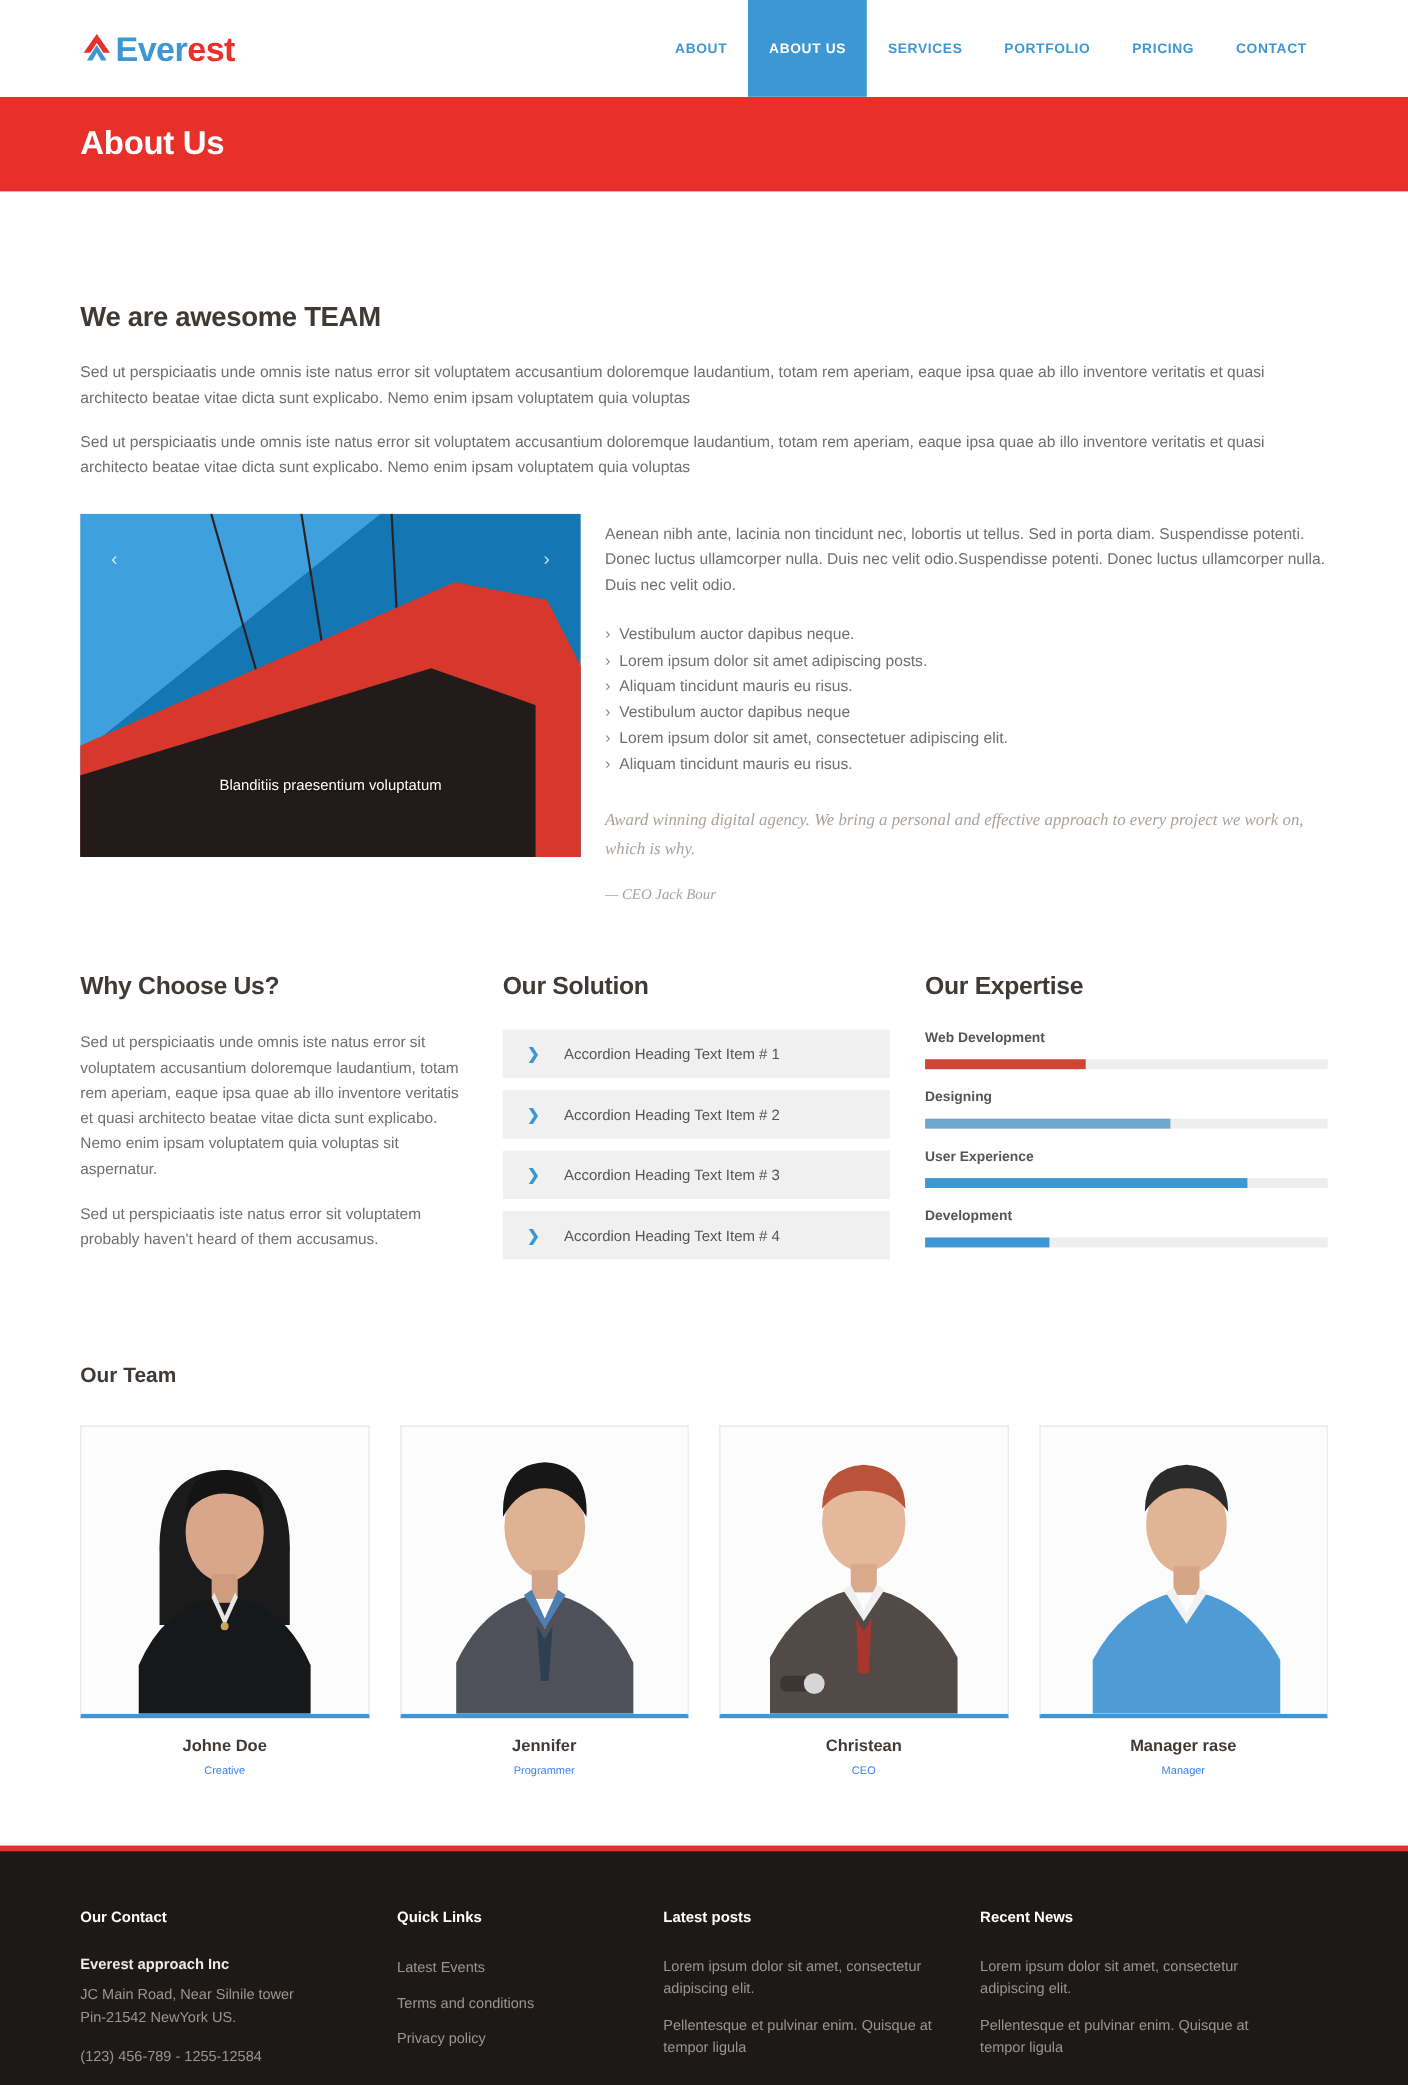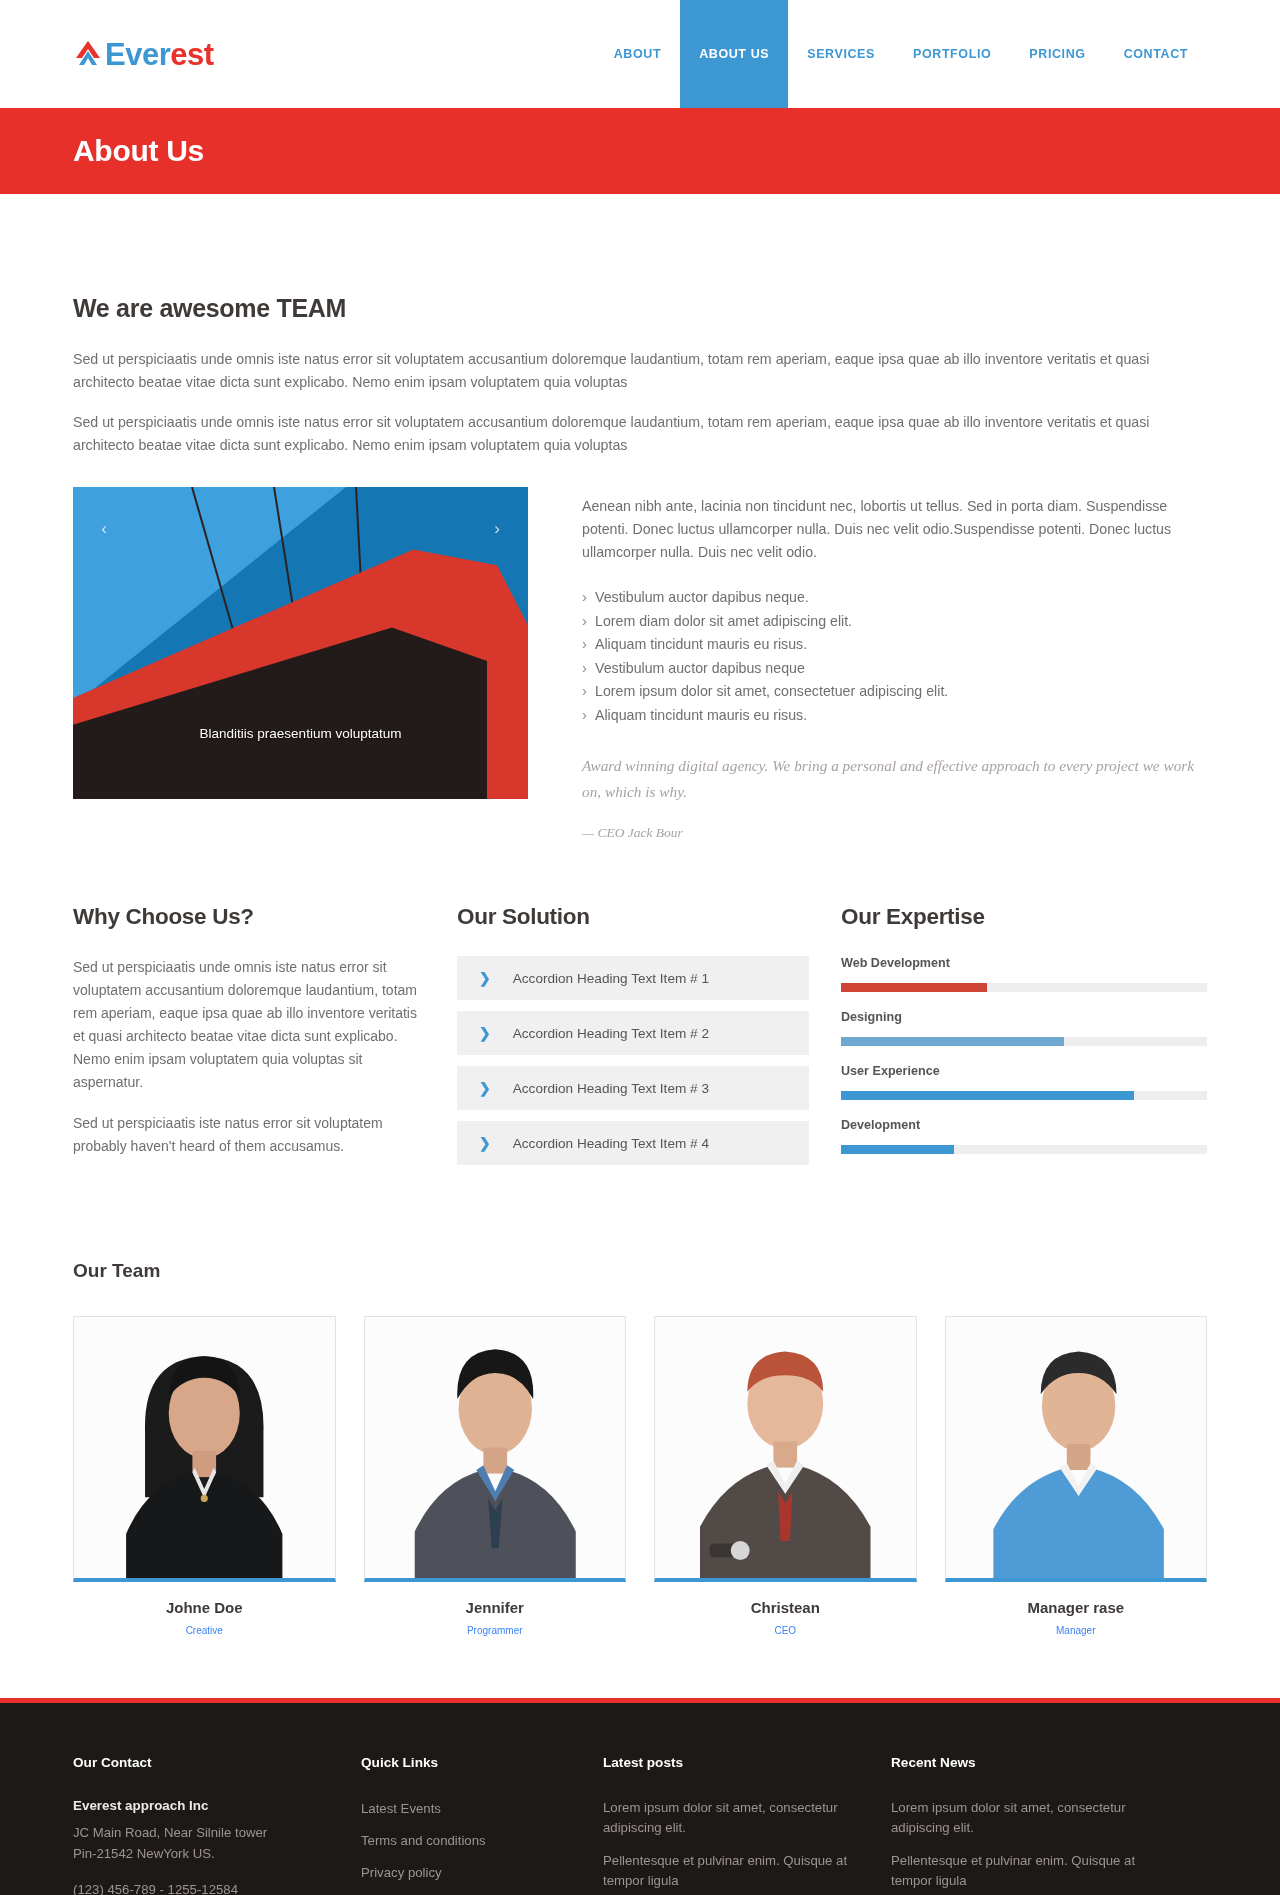--- a/index.html
+++ b/index.html
@@ -7,21 +7,21 @@
     width: 1280px;
     background: #ffffff;
     font-family: "Liberation Sans", sans-serif;
     color: #5a5a5a;
   }
   .page { width: 1280px; position: relative; overflow: hidden; }
   .container { width: 1134px; margin: 0 auto; }
 
   
   .header {
-    height: 108px;
+    height: 88px;
     background: #ffffff;
     display: flex;
     align-items: stretch;
     position: relative;
   }
   .header-inner {
     width: 1134px; margin: 0 auto;
     display: flex; align-items: stretch; justify-content: space-between;
   }
   .brand { display: flex; align-items: center; gap: 2px; }
@@ -90,21 +90,21 @@
   }
   .carousel-arrow {
     position: absolute; top: 50%; transform: translateY(-50%);
     width: 26px; height: 40px; color: rgba(255,255,255,.75);
     display:flex; align-items:center; justify-content:center;
     font-size: 17px; cursor: pointer; user-select:none;
   }
   .carousel-arrow.prev { left: 18px; top: 22px; transform:none; }
   .carousel-arrow.next { right: 18px; top: 22px; transform:none; }
 
-  .media-text { flex: 1 1 auto; padding-top: 8px; margin-left: 32px; }
+  .media-text { flex: 1 1 auto; padding-top: 8px; }
   .media-text p.intro { font-size: 14.2px; line-height: 23px; color:#6f6f6f; margin-bottom: 22px; }
   ul.chev-list { list-style: none; }
   ul.chev-list li {
     font-size: 14.2px; line-height: 23.5px; color: #6f6f6f;
     position: relative; padding-left: 13px;
   }
   ul.chev-list li:before {
     content: "\203A"; position:absolute; left: 0; top: -1px; color:#8a8a8a; font-size:15px;
   }
   .quote {
@@ -216,21 +216,21 @@
         </div>
         <div class="carousel-arrow prev">‹</div>
         <div class="carousel-arrow next">›</div>
         <div class="carousel-caption">Blanditiis praesentium voluptatum</div>
       </div>
 
       <div class="media-text">
         <p class="intro">Aenean nibh ante, lacinia non tincidunt nec, lobortis ut tellus. Sed in porta diam. Suspendisse potenti. Donec luctus ullamcorper nulla. Duis nec velit odio.Suspendisse potenti. Donec luctus ullamcorper nulla. Duis nec velit odio.</p>
         <ul class="chev-list">
           <li>Vestibulum auctor dapibus neque.</li>
-          <li>Lorem diam dolor sit amet adipiscing elit.</li>
+          <li>Lorem ipsum dolor sit amet adipiscing posts.</li>
           <li>Aliquam tincidunt mauris eu risus.</li>
           <li>Vestibulum auctor dapibus neque</li>
           <li>Lorem ipsum dolor sit amet, consectetuer adipiscing elit.</li>
           <li>Aliquam tincidunt mauris eu risus.</li>
         </ul>
         <div class="quote">Award winning digital agency. We bring a personal and effective approach to every project we work on, which is why.</div>
         <div class="quote-author">— CEO Jack Bour</div>
       </div>
     </div>
   </div>

